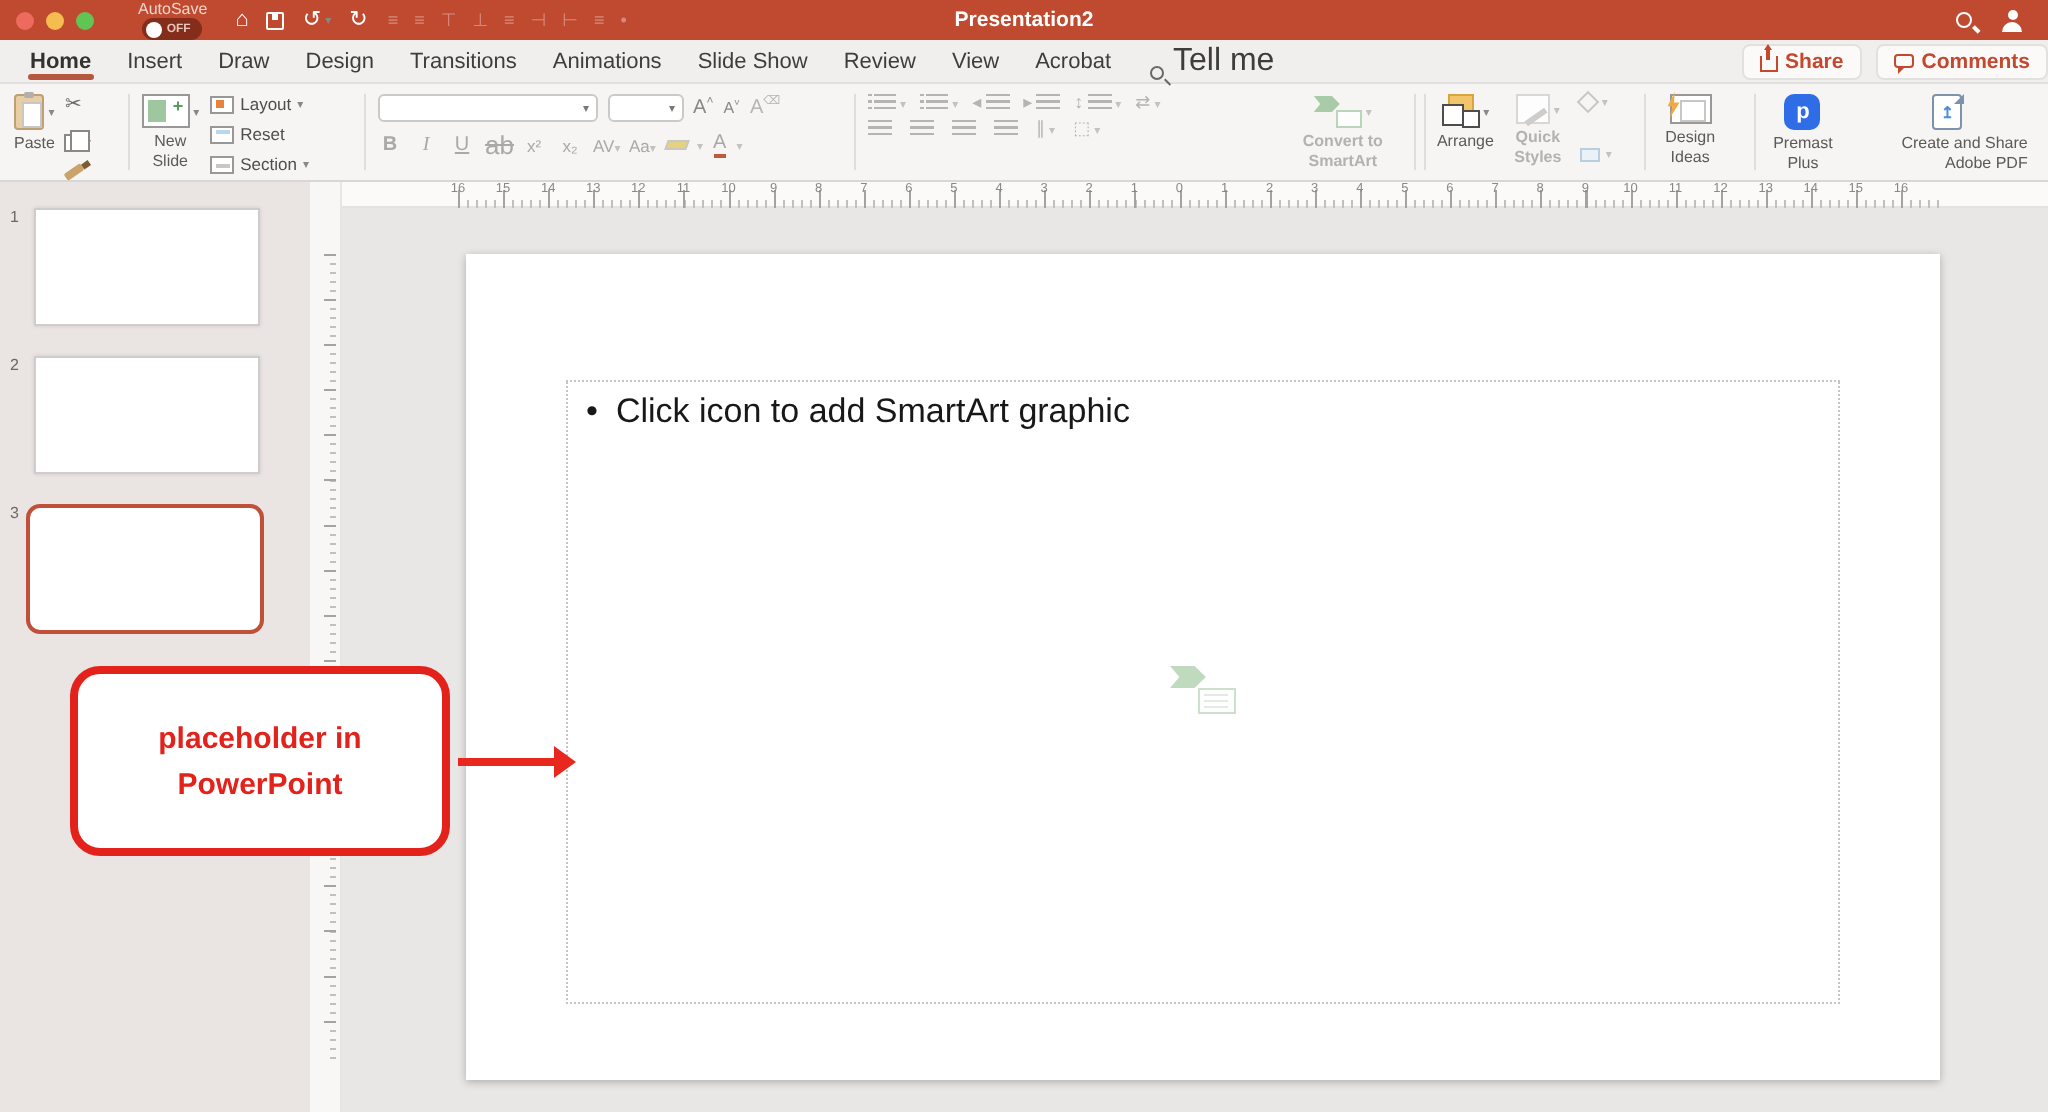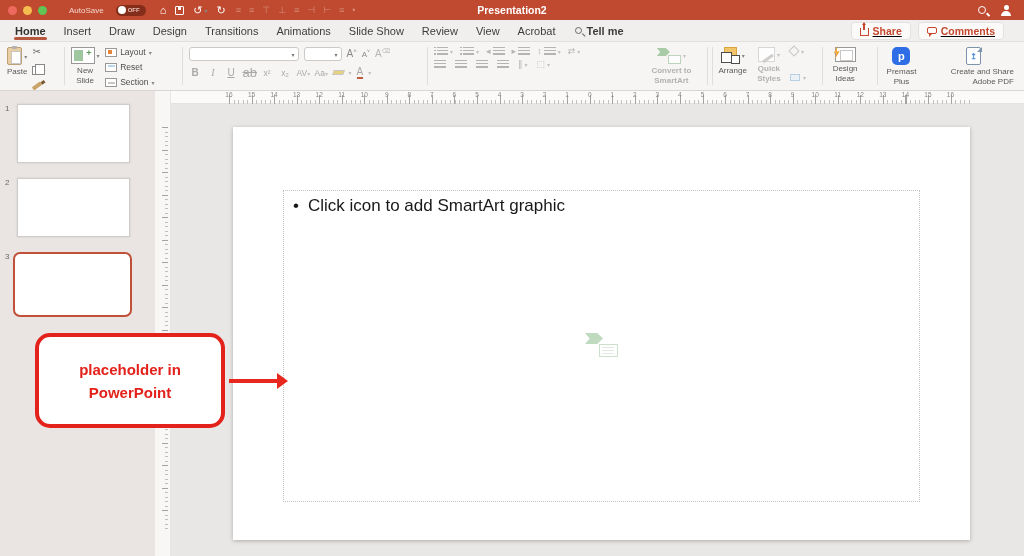--- a/index.html
+++ b/index.html
@@ -5,21 +5,21 @@
   * { box-sizing: border-box; }
   html,body { margin:0; padding:0; width:1024px; height:556px; overflow:hidden;
     font-family:"Liberation Sans", sans-serif; background:#e9e7e5; position:relative; }
 
   
   .titlebar { position:absolute; top:0; left:0; width:1024px; height:20px;
     background:#bf4a30; display:flex; align-items:center; z-index:40; }
   .lights { display:flex; gap:6px; margin-left:8px; }
   .light { width:9px; height:9px; border-radius:50%; }
   .light.red{ background:#ee6a5f; } .light.yellow{ background:#f5bd4f; } .light.green{ background:#61c454; }
-  .autosave { display:flex; align-items:center; gap:12px; margin-left:22px; }
+  .autosave { display:flex; align-items:center; gap:0; margin-left:22px;flex-direction:column; }
   .autosave .as-label { color:#f2d5cc; font-size:8px; }
   .toggle { width:30px; height:11px; border-radius:6px; background:rgba(60,10,0,.45);
     display:flex; align-items:center; padding:0 2px; gap:2px; }
   .knob { width:8px; height:8px; border-radius:50%; background:#fff; }
   .toggle .state { color:#e9c4ba; font-size:6px; font-weight:bold; }
   .qat { display:flex; align-items:center; gap:9px; margin-left:14px; color:#fff; }
   .qat .g { font-size:11px; line-height:1; }
   .qat .save-ic { width:9px; height:9px; border:1.5px solid #fff; border-radius:1px; position:relative; }
   .qat .save-ic::after{ content:""; position:absolute; left:1.5px; top:0; width:3px; height:3px; background:#fff; }
   .qat .caret { font-size:6px; margin-left:-7px; }
@@ -38,25 +38,25 @@
 
   
   .tabbar { position:absolute; top:20px; left:0; width:1024px; height:22px; background:#f1efee;
     border-bottom:1px solid #e2e0de; display:flex; align-items:center; z-index:39; }
   .tabs { display:flex; height:100%; align-items:flex-start; padding-left:6px; }
   .tab { position:relative; padding:0 9px; font-size:11px; color:#3f3d3b; height:100%;
     display:flex; align-items:center; cursor:default; }
   .tab.active { font-weight:bold; color:#343230; }
   .tab.active::after { content:""; position:absolute; left:8px; right:8px; bottom:1px;
     height:3px; background:#b85740; border-radius:2px; }
-  .tellme { display:flex; align-items:center; gap:5px; margin-left:10px; font-size:11px; color:#3f3d3b;font-weight:bold; }
+  .tellme { display:flex; align-items:flex-end; gap:5px; margin-left:10px; font-size:16px; color:#3f3d3b; }
   .mag-g { width:7px; height:7px; border:1.3px solid #6a6866; border-radius:50%; position:relative; }
   .mag-g::after { content:""; position:absolute; width:1.3px; height:3.5px; background:#6a6866;
     left:6px; top:6px; transform:rotate(-45deg); transform-origin:top left; }
-  .tb-actions { margin-left:auto; display:flex; gap:7px; padding-right:20px;text-decoration:underline; }
+  .tb-actions { margin-left:auto; display:flex; gap:7px; padding-right:0; }
   .pill-btn { display:flex; align-items:center; gap:4px; background:#fbfaf9;
     border:1px solid #e3e1df; border-radius:4px; padding:2px 8px; font-size:10.5px;
     color:#c4472e; font-weight:bold; }
   .share-ic { position:relative; width:9px; height:8px; border:1.2px solid #c4472e;
     border-top:none; margin-top:3px; }
   .share-ic::before { content:""; position:absolute; left:2.8px; top:-4px; width:1.2px; height:6px; background:#c4472e; }
   .share-ic::after { content:""; position:absolute; left:1.2px; top:-6px; width:0; height:0;
     border-left:2.2px solid transparent; border-right:2.2px solid transparent; border-bottom:3px solid #c4472e; }
   .comment-ic { position:relative; width:10px; height:7px; border:1.2px solid #c4472e; border-radius:2px; }
   .comment-ic::after { content:""; position:absolute; left:1px; bottom:-3.5px; width:0; height:0;

